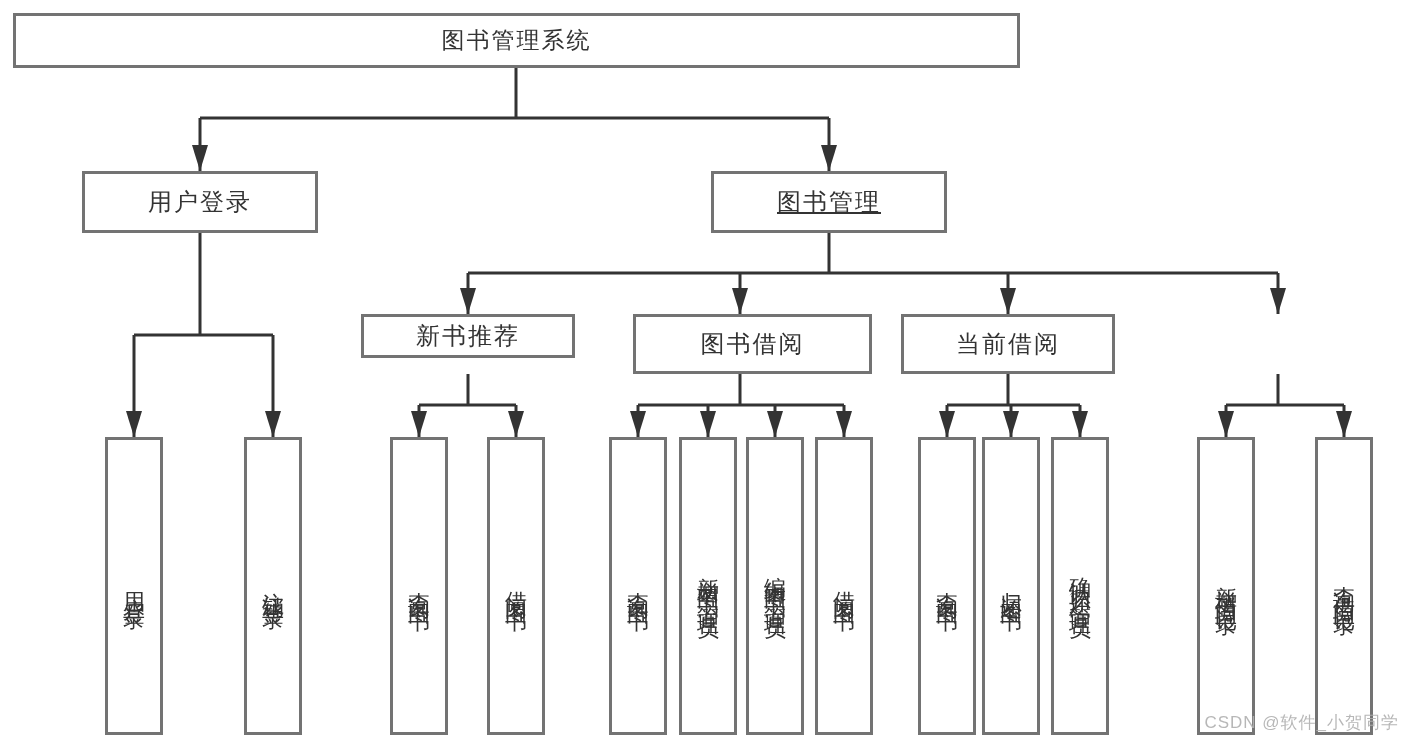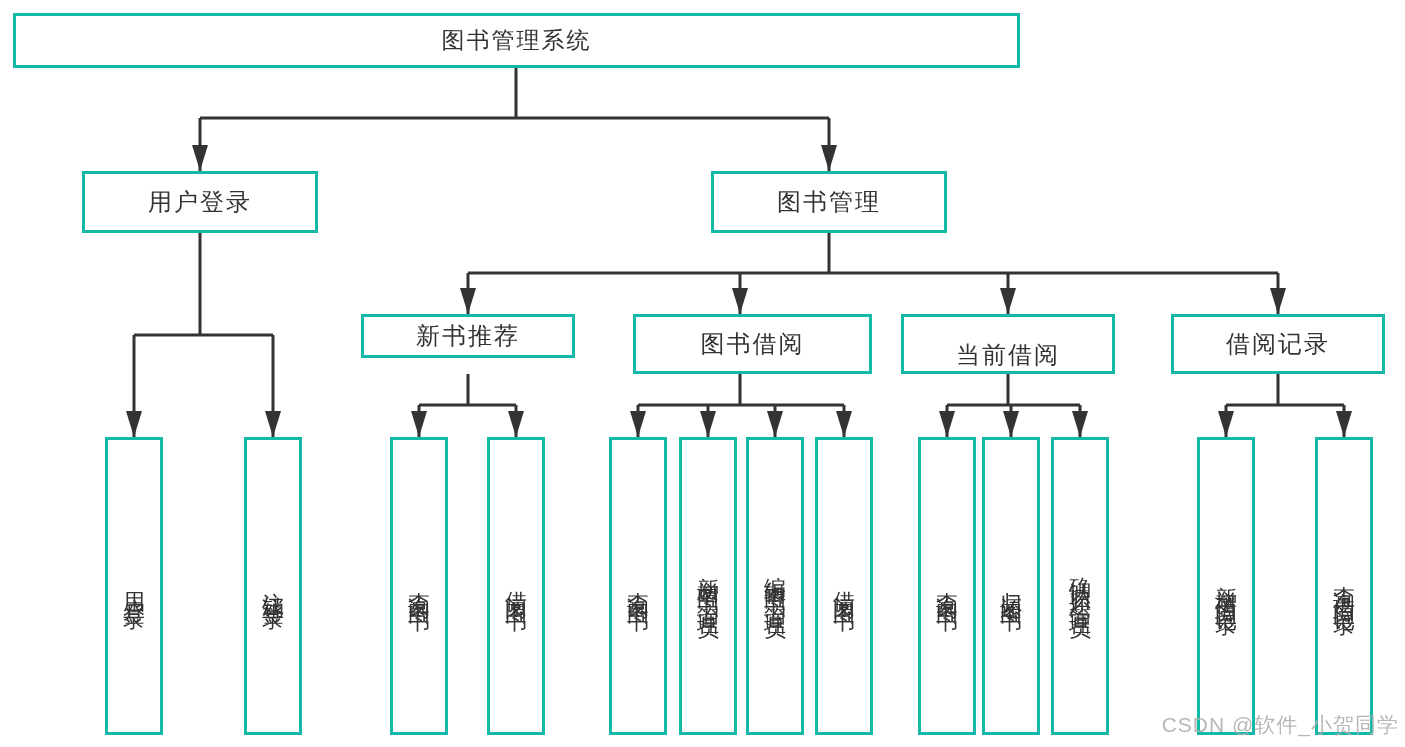--- a/index.html
+++ b/index.html
@@ -22,21 +22,21 @@
     z-index: 1;
   }
   #connectors path {
     stroke: #333333;
     stroke-width: 3;
     fill: none;
   }
   .box {
     position: absolute;
     box-sizing: border-box;
-    border: 3px solid #14b8a6;
+    border: 3px solid #737373;
     background: #ffffff;
     display: flex;
     align-items: center;
     justify-content: center;
     z-index: 2;
     color: #333333;
   }
   .h-label {
     font-size: 24px;
     letter-spacing: 2px;
@@ -58,21 +58,21 @@
     font-size: 22px;
     letter-spacing: 6px;
     line-height: 1;
     max-height: 292px;
   }
   #watermark {
     position: absolute;
     right: 6px;
     top: 711px;
     z-index: 5;
-    font-size: 21px;
+    font-size: 17px;
     color: #b0b0b0;
     letter-spacing: 1px;
     white-space: nowrap;
     opacity: 0.9;
   }
 </style>
 </head>
 <body>
 
 <div id="stage">
@@ -117,35 +117,32 @@
     </g>
   </svg>
 
   <div class="box" style="left:13px; top:13px; width:1007px; height:55px;">
     <span class="root-label">图书管理系统</span>
   </div>
 
   <div class="box" style="left:82px; top:171px; width:236px; height:62px;">
     <span class="h-label">用户登录</span>
   </div>
-  <div class="box" style="left:711px; top:171px; width:236px; height:62px;">
+  <div class="box" style="left:711px; top:171px; width:236px; height:62px;text-decoration:underline;">
     <span class="h-label">图书管理</span>
   </div>
 
   <div class="box" style="left:361px; top:314px; width:214px; height:44px;">
     <span class="h-label">新书推荐</span>
   </div>
   <div class="box" style="left:633px; top:314px; width:239px; height:60px;">
     <span class="h-label">图书借阅</span>
   </div>
-  <div class="box" style="left:901px; top:314px; width:214px; height:60px;align-items:flex-end;">
+  <div class="box" style="left:901px; top:314px; width:214px; height:60px;">
     <span class="h-label">当前借阅</span>
-  </div>
-  <div class="box" style="left:1171px; top:314px; width:214px; height:60px;">
-    <span class="h-label">借阅记录</span>
   </div>
 
   <div class="box leaf" style="left:105px;">
     <span class="v-label">用户登录</span>
   </div>
   <div class="box leaf" style="left:244px;">
     <span class="v-label">注销登录</span>
   </div>
 
   <div class="box leaf" style="left:390px;">

